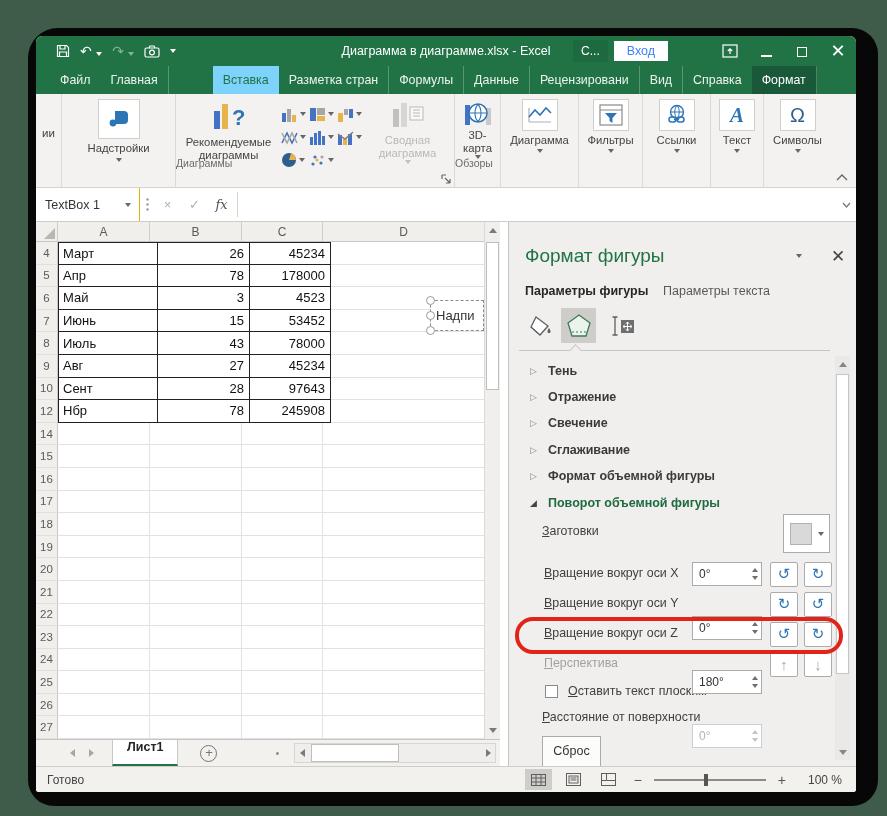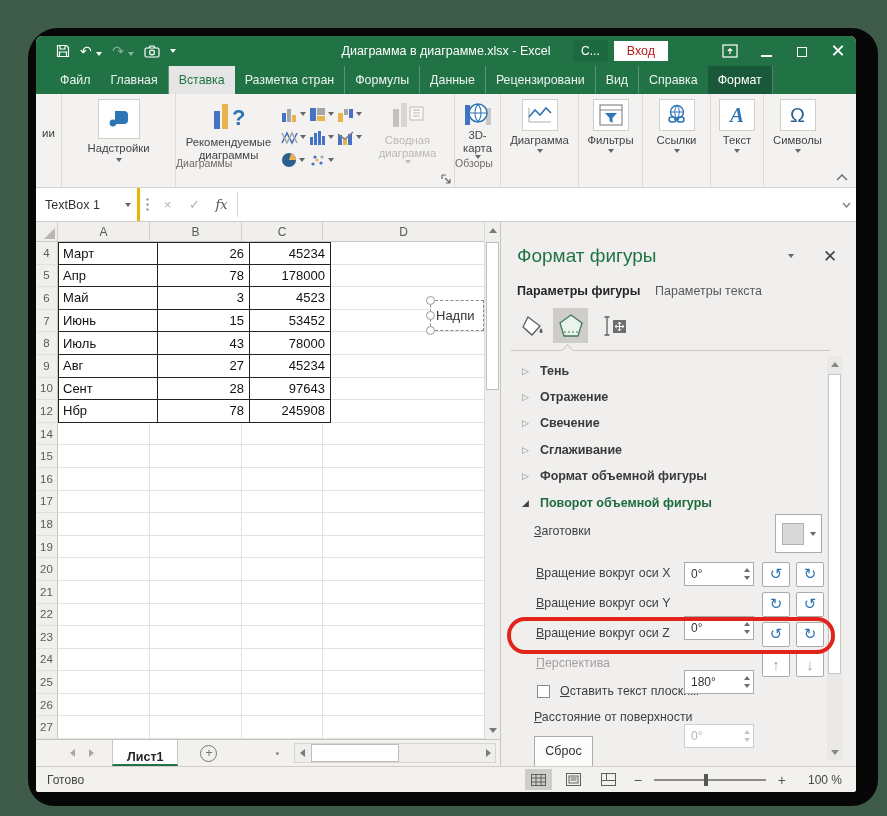--- a/index.html
+++ b/index.html
@@ -14,33 +14,33 @@
   .titlebar { height:30px; background:#217346; color:#fff; display:flex; align-items:center;
               position:relative; flex:0 0 auto; }
   .qat { display:flex; align-items:center; gap:10px; padding-left:20px; z-index:2; }
   .qat .glyph { font-size:14px; line-height:1; color:#fff; }
   .dim { opacity:.45; }
   .caret-w { width:0; height:0; border-left:3.5px solid transparent; border-right:3.5px solid transparent;
              border-top:4px solid #fff; display:inline-block; }
   .tb-title { position:absolute; left:0; right:0; text-align:center; font-size:12.5px; color:#fff; pointer-events:none; }
   .tb-right { margin-left:auto; display:flex; align-items:center; z-index:2; }
   .acct { font-size:12px; padding:4px 8px; background:#1d6a40; }
-  .signin { background:#fff; color:#b91c1c; font-size:12.5px; padding:3px 13px; margin-left:6px; }
+  .signin { background:#fff; color:#3b82f6; font-size:12.5px; padding:3px 13px; margin-left:6px; }
   .win-ctl { width:36px; text-align:center; font-size:15px; }
   .ribbon-disp { margin-left:54px; margin-right:10px; }
   .minim { display:inline-block; width:11px; height:2px; background:#fff; }
   .maxim { display:inline-block; width:10px; height:10px; border:1.4px solid #fff; }
   .closex { font-size:18px; line-height:1; }
 
   
   .tabrow { height:28px; background:#217346; display:flex; align-items:stretch; color:#ebf3ee;
             font-size:12.4px; padding-left:14px; flex:0 0 auto; white-space:nowrap; }
   .rtab { padding:0 10px; line-height:28px; border-right:1px solid rgba(255,255,255,.25); }
   .rtab.noborder { border-right:none; }
-  .rtab.active { background:#e5e5e5; color:#217346; border-right:none; }
+  .rtab.active { background:#7dd3fc; color:#217346; border-right:none;margin-left:44px; }
   .rtab.contextual { background:#19593a; color:#fff; }
   .tabrow-right { margin-left:auto; display:flex; align-items:center; gap:4px; padding-right:10px; }
   .tr-item { display:flex; align-items:center; gap:5px; padding:0 7px; }
 
   
   .ribbon { height:94px; background:#f4f2f0; border-bottom:1px solid #d5d1cd; display:flex;
             position:relative; flex:0 0 auto; }
   .rgroup { position:relative; border-right:1px solid #ddd9d5; display:flex; flex-direction:column;
             align-items:center; padding-top:5px; flex:0 0 auto; }
   .glabel { position:absolute; bottom:18px; left:0; width:100%; text-align:left; font-size:10.5px; color:#6e6b68; }
@@ -50,21 +50,21 @@
              border-top:4px solid #666; display:inline-block; }
   .minigrid { display:grid; grid-template-columns:repeat(3,25px); grid-auto-rows:22px; gap:1px 3px; margin-top:4px; }
   .minicell { display:flex; align-items:center; gap:2px; }
   .grayed { opacity:.55; filter:grayscale(.7); }
   .dlg-launch { position:absolute; right:3px; bottom:3px; }
   .rib-collapse { position:absolute; right:8px; bottom:6px; }
 
   
   .fbar { height:34px; background:#fff; border-bottom:1px solid #cfcbc7; display:flex; align-items:stretch; flex:0 0 auto; }
   .namebox { width:104px; display:flex; align-items:center; padding-left:9px; font-size:12.5px; color:#333;
-             border-right:3px solid #eab308; gap:25px; }
+             border-right:1px solid #eab308; gap:25px; }
   .fb-dots { width:14px; display:flex; align-items:center; justify-content:center; }
   .fb-btn { width:27px; display:flex; align-items:center; justify-content:center; font-size:13px; color:#b3b0ad; }
   .fb-fx { color:#555; font-style:italic; font-family:"DejaVu Serif", serif; font-size:13px; }
   .fb-sep { width:1px; background:#d8d4d0; margin:4px 2px; }
   .fb-input { flex:1; }
   .fb-exp { width:20px; display:flex; align-items:center; justify-content:center; }
 
   
   .middle { flex:1; display:flex; min-height:0; }
   .grid-region { width:464px; display:flex; flex-direction:column; position:relative; background:#fff; flex:0 0 auto; }
@@ -101,21 +101,21 @@
   .handle { position:absolute; width:9px; height:9px; border-radius:50%; background:#fff;
             border:1.5px solid #9a9a9a; z-index:6; }
 
   
   .sheetbar { height:27px; border-top:1px solid #c6c4c2; background:#f3f1ee; display:flex; align-items:stretch;
               flex:0 0 auto; font-size:12.5px; }
   .sb-nav { display:flex; align-items:center; gap:14px; padding:0 18px 0 34px; }
   .tri-l { width:0; height:0; border-top:4px solid transparent; border-bottom:4px solid transparent; border-right:5px solid #a9a7a4; }
   .tri-r { width:0; height:0; border-top:4px solid transparent; border-bottom:4px solid transparent; border-left:5px solid #a9a7a4; }
   .sheet-tab { background:#fff; border-left:1px solid #c9c7c5; border-right:1px solid #c9c7c5;
-               border-bottom:2px solid #217346; padding:0 14px; display:flex; align-items:flex-end;
+               border-bottom:2px solid #217346; padding:0 14px; display:flex; align-items:flex-start;
                font-weight:bold; color:#262626; }
   .add-sheet { width:17px; height:17px; border:1.4px solid #767674; border-radius:50%; color:#767674;
                display:flex; align-items:center; justify-content:center; font-size:13px; margin:auto 0 auto 22px; line-height:0; }
   .sb-dots { margin:auto 0 auto 58px; color:#8d8b88; font-size:11px; letter-spacing:1px; }
   .hscroll { display:flex; align-items:center; margin:3px 4px 3px 14px; flex:1; background:#f0eeec; border:1px solid #d8d6d3; }
   .hs-btn { width:14px; align-self:stretch; display:flex; align-items:center; justify-content:center; background:#f0eeec; }
   .hs-thumb { width:88px; align-self:stretch; background:#fff; border:1px solid #c0bebb; margin-left:2px; }
   .hs-space { flex:1; }
 
   
@@ -125,21 +125,21 @@
   .st-right { margin-left:auto; display:flex; align-items:center; gap:8px; padding-right:14px; }
   .viewbtn { width:27px; height:21px; display:flex; align-items:center; justify-content:center; }
   .viewbtn.active { background:#cfcdca; }
   .zoom-track { width:112px; height:2px; background:#8d8b88; position:relative; }
   .zoom-handle { position:absolute; left:50px; top:-5px; width:4px; height:12px; background:#555; }
   .zsign { font-size:14px; color:#555; padding:0 4px; }
   .zoom-pct { width:44px; text-align:right; }
 
   
   .panel { flex:1; position:relative; background:#f0efed; border-left:1px solid #c8c5c2; overflow:hidden;
-           color:#404040; }
+           color:#404040;margin-left:8px; }
   .p-abs { position:absolute; }
   .p-title { left:16px; top:23px; font-size:19px; color:#217346; }
   .p-caret { left:287px; top:32px; }
   .p-close { left:322px; top:24px; font-size:17px; color:#444; }
   .p-tab1 { left:16px; top:62px; font-size:12.5px; font-weight:bold; color:#262626; }
   .p-tab2 { left:154px; top:62px; font-size:12.5px; color:#595959; }
   .p-icon { top:86px; width:35px; height:35px; display:flex; align-items:center; justify-content:center; }
   .p-icon.sel { background:#cfcdca; }
   .p-div { left:10px; right:26px; top:128px; border-top:1px solid #c8c6c4; }
   .p-notch { left:62px; top:124px; width:9px; height:9px; background:#f0efed; transform:rotate(45deg);

